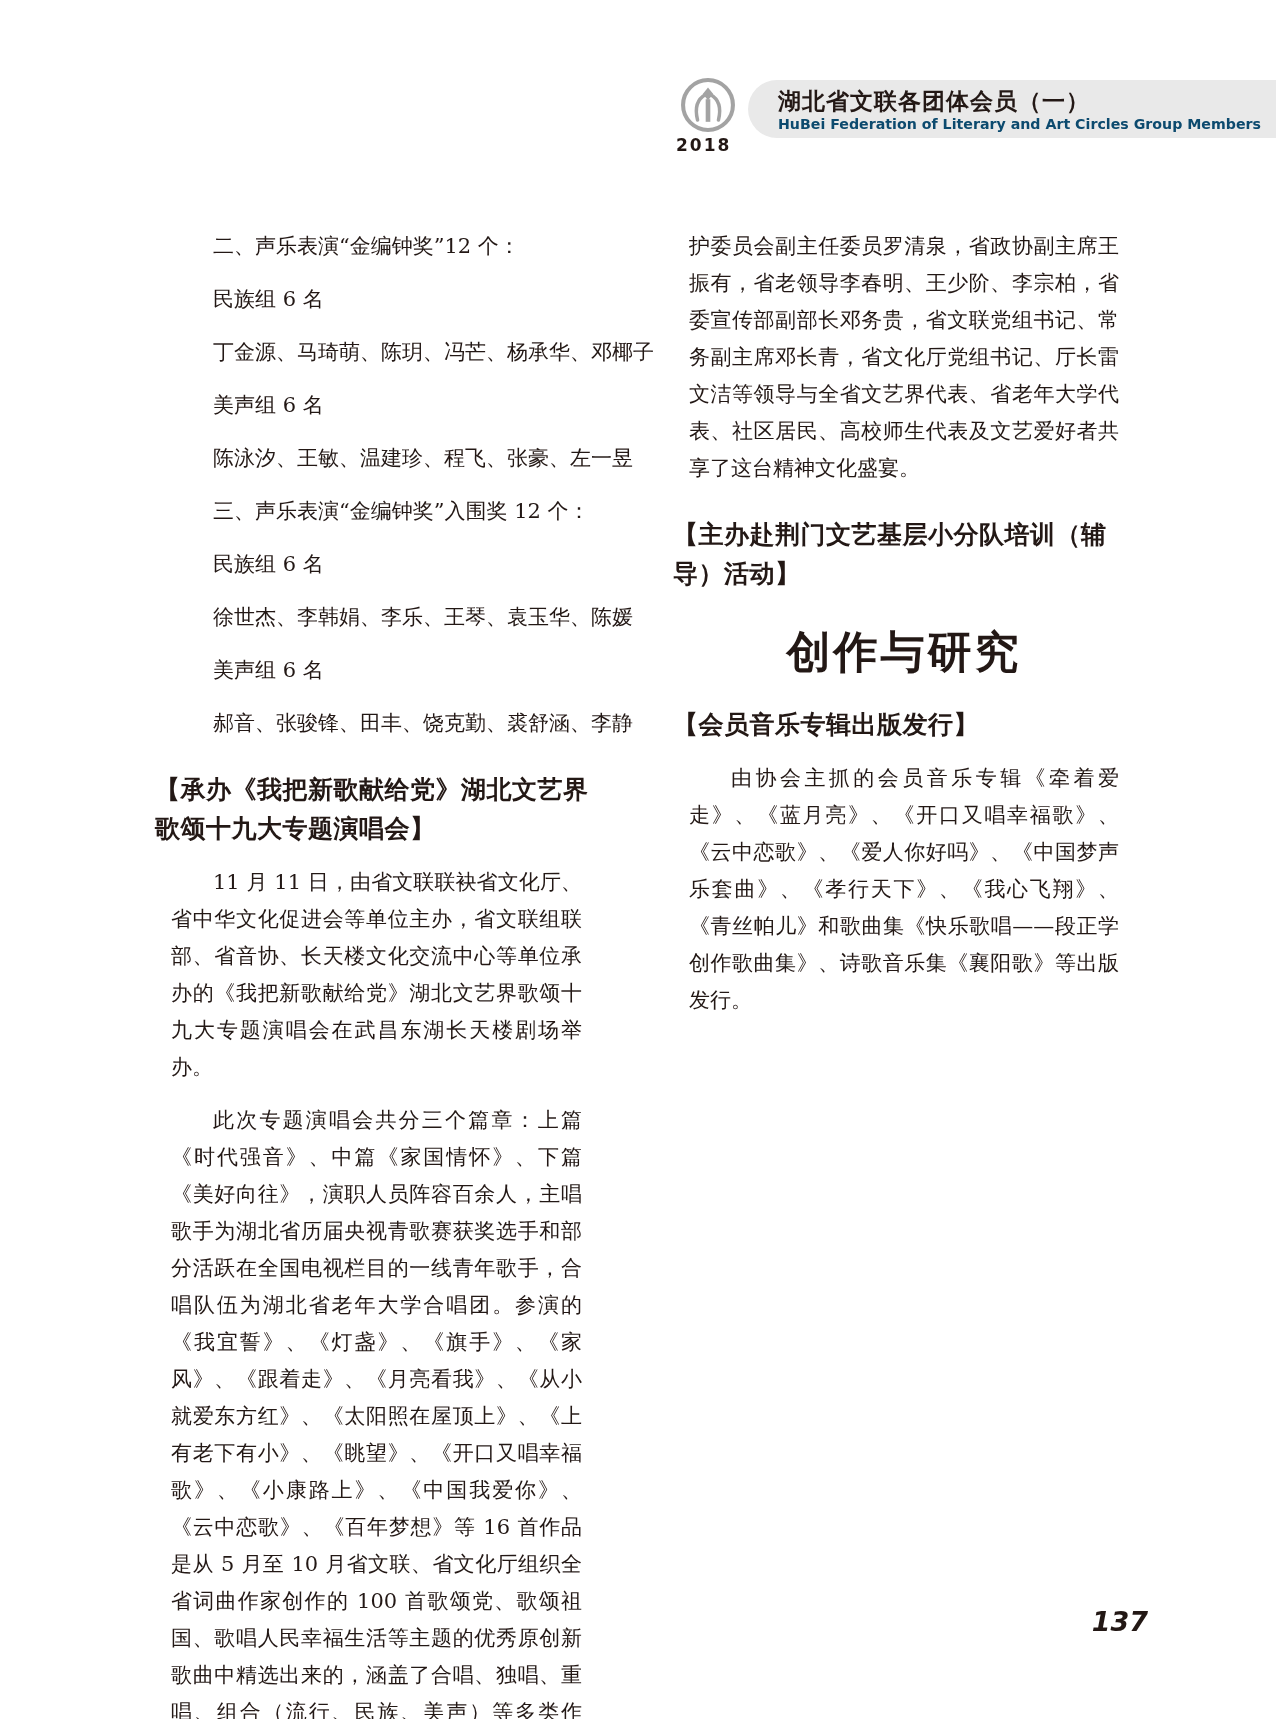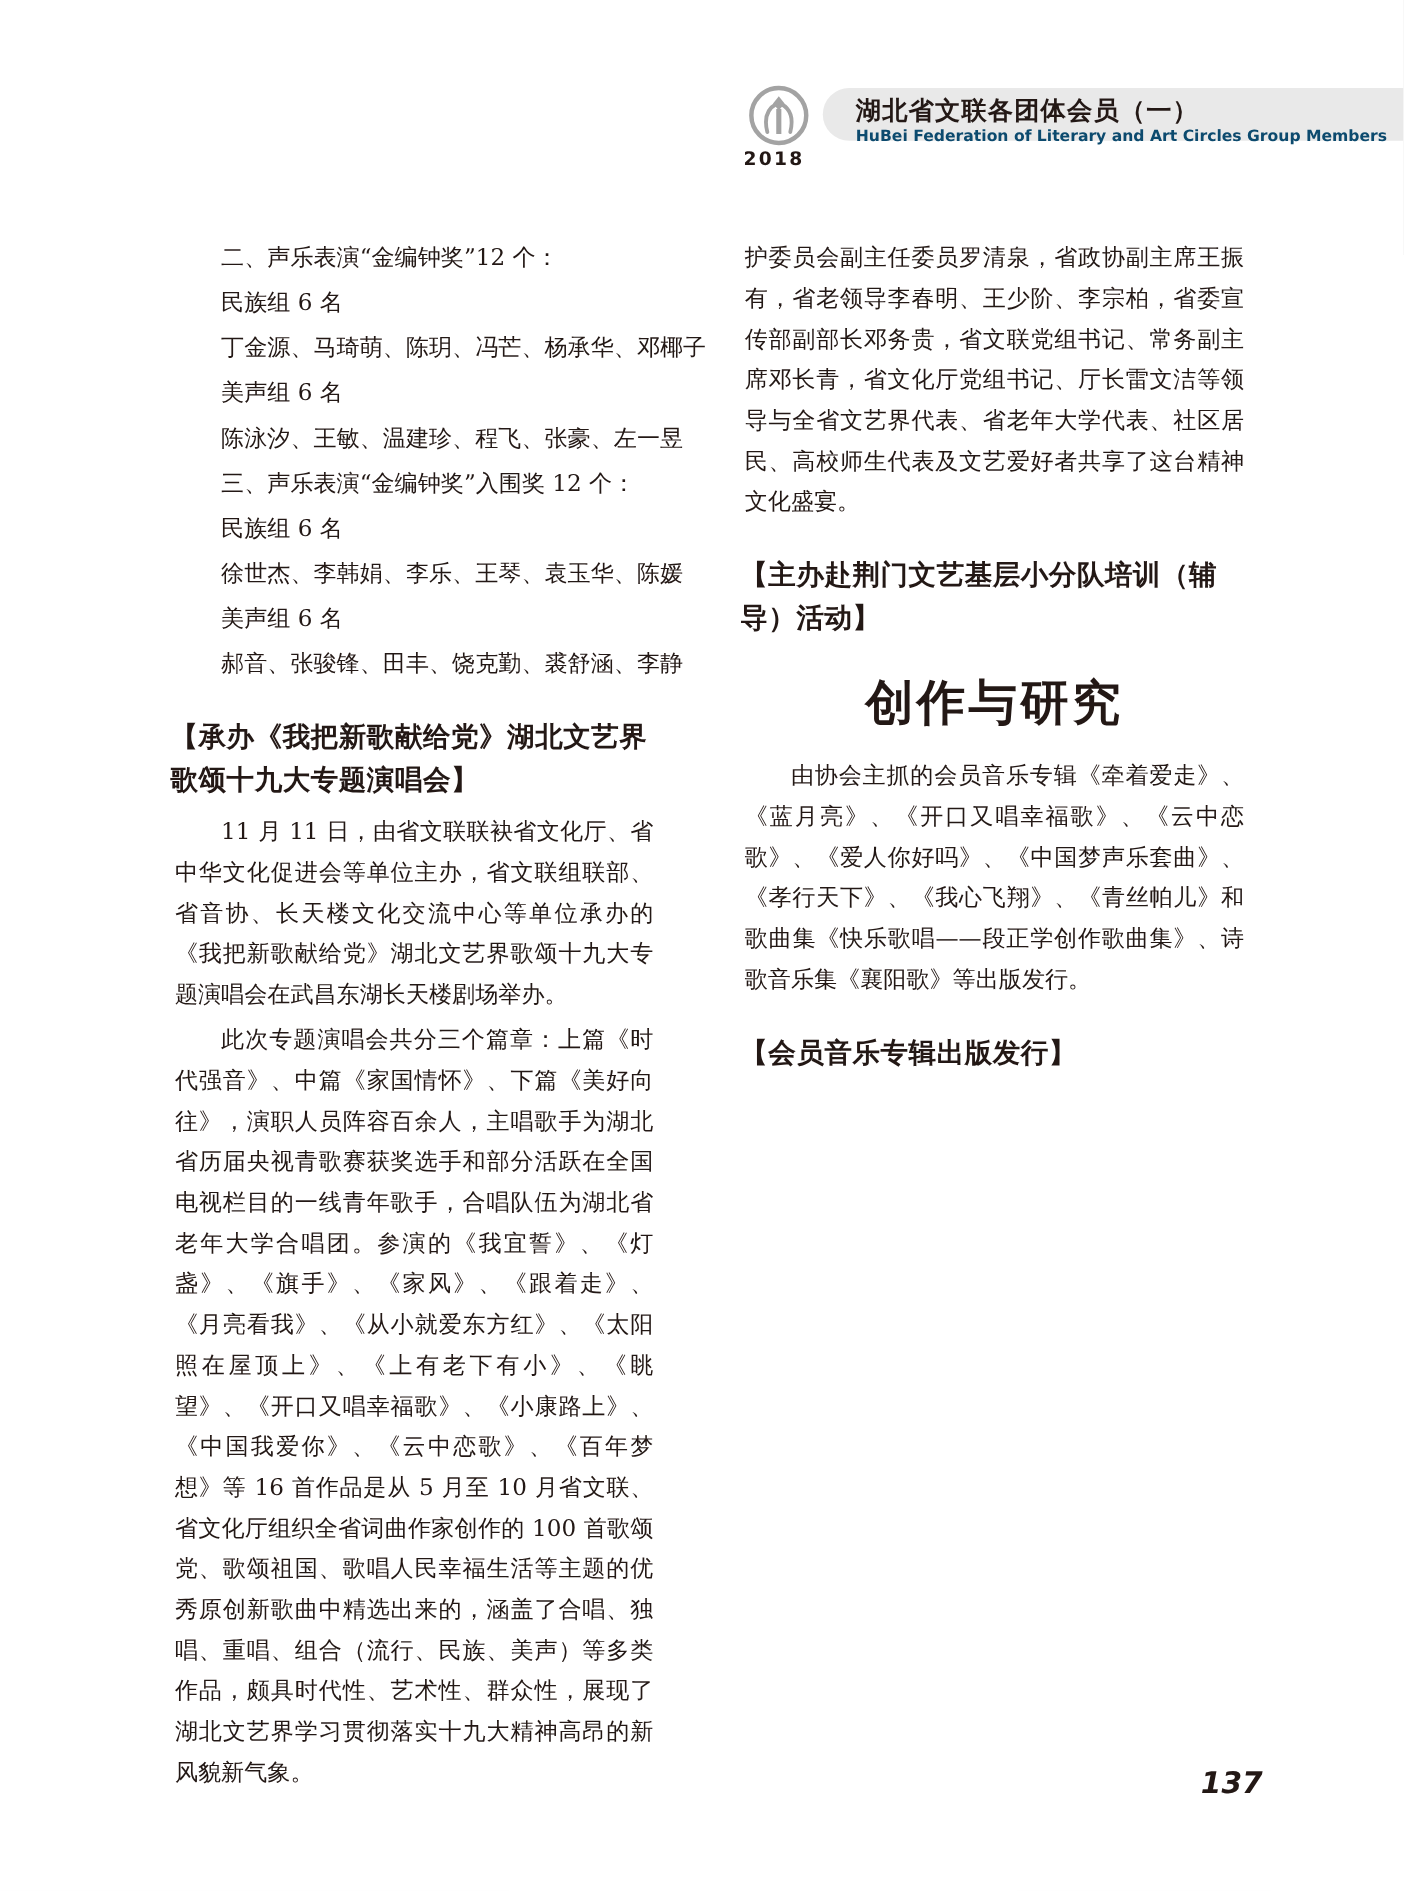--- a/index.html
+++ b/index.html
@@ -13,39 +13,39 @@
     overflow:hidden;
   }
   
   .logo-wrap{position:absolute;left:676px;top:76px;width:64px;}
   .logo-wrap svg{display:block;margin:0 auto;}
   .logo-year{
     font-family:"DejaVu Sans","Liberation Sans",sans-serif;
     font-weight:700;font-size:17px;letter-spacing:2px;color:#231815;margin-top:1px;
   }
   .header-bar{
-    position:absolute;left:748px;top:80px;width:528px;height:48px;
+    position:absolute;left:748px;top:80px;width:528px;height:58px;
     background:#e9e9e9;border-radius:29px 0 0 29px;
     box-sizing:border-box;padding:7px 10px 0 30px;
   }
   .header-title-cn{
     font-family:"DejaVu Sans","Liberation Sans",sans-serif;
     font-weight:700;font-size:23px;line-height:28px;color:#231815;letter-spacing:1px;
     white-space:nowrap;
   }
   .header-title-en{
     font-family:"DejaVu Sans","Liberation Sans",sans-serif;
     font-weight:700;font-size:14.2px;line-height:18px;color:#0c4a6e;
     white-space:nowrap;
   }
   
   .column{position:absolute;top:212px;font-size:21px;line-height:37px;}
   .column.left{left:155px;width:443px;}
   .column.right{left:673px;width:462px;}
-  .blk{margin:4px;}
+  .blk{margin:16px;}
   .line{text-indent:2em;white-space:nowrap;}
   .para{text-indent:2em;text-align:justify;}
   .para-flush{text-indent:0;text-align:justify;}
   .heading{
     font-family:"DejaVu Sans","Liberation Sans",sans-serif;
     font-weight:700;font-size:25px;line-height:39px;
     margin:28px 0 10px 0;text-align:left;letter-spacing:0.5px;
   }
   .big-heading{
     font-family:"DejaVu Sans","Liberation Sans",sans-serif;
@@ -94,19 +94,19 @@
       <div class="blk line">美声组 6 名</div>
       <div class="blk line">郝音、张骏锋、田丰、饶克勤、裘舒涵、李静</div>
       <div class="blk heading">【承办《我把新歌献给党》湖北文艺界歌颂十九大专题演唱会】</div>
       <div class="blk para">11 月 11 日，由省文联联袂省文化厅、省中华文化促进会等单位主办，省文联组联部、省音协、长天楼文化交流中心等单位承办的《我把新歌献给党》湖北文艺界歌颂十九大专题演唱会在武昌东湖长天楼剧场举办。</div>
       <div class="blk para">此次专题演唱会共分三个篇章：上篇《时代强音》、中篇《家国情怀》、下篇《美好向往》，演职人员阵容百余人，主唱歌手为湖北省历届央视青歌赛获奖选手和部分活跃在全国电视栏目的一线青年歌手，合唱队伍为湖北省老年大学合唱团。参演的《我宜誓》、《灯盏》、《旗手》、《家风》、《跟着走》、《月亮看我》、《从小就爱东方红》、《太阳照在屋顶上》、《上有老下有小》、《眺望》、《开口又唱幸福歌》、《小康路上》、《中国我爱你》、《云中恋歌》、《百年梦想》等 16 首作品是从 5 月至 10 月省文联、省文化厅组织全省词曲作家创作的 100 首歌颂党、歌颂祖国、歌唱人民幸福生活等主题的优秀原创新歌曲中精选出来的，涵盖了合唱、独唱、重唱、组合（流行、民族、美声）等多类作品，颇具时代性、艺术性、群众性，展现了湖北文艺界学习贯彻落实十九大精神高昂的新风貌新气象。</div>
     </div>
   <div class="column right">
       <div class="blk para-flush">护委员会副主任委员罗清泉，省政协副主席王振有，省老领导李春明、王少阶、李宗柏，省委宣传部副部长邓务贵，省文联党组书记、常务副主席邓长青，省文化厅党组书记、厅长雷文洁等领导与全省文艺界代表、省老年大学代表、社区居民、高校师生代表及文艺爱好者共享了这台精神文化盛宴。</div>
       <div class="blk heading">【主办赴荆门文艺基层小分队培训（辅导）活动】</div>
       <div class="blk big-heading">创作与研究</div>
+      <div class="blk heading">【会员音乐专辑出版发行】</div>
       <div class="blk para">由协会主抓的会员音乐专辑《牵着爱走》、《蓝月亮》、《开口又唱幸福歌》、《云中恋歌》、《爱人你好吗》、《中国梦声乐套曲》、《孝行天下》、《我心飞翔》、《青丝帕儿》和歌曲集《快乐歌唱——段正学创作歌曲集》、诗歌音乐集《襄阳歌》等出版发行。</div>
-      <div class="blk heading">【会员音乐专辑出版发行】</div>
     </div>
 
   <div class="page-number">137</div>
 
 </div>
 
 </body></html>

